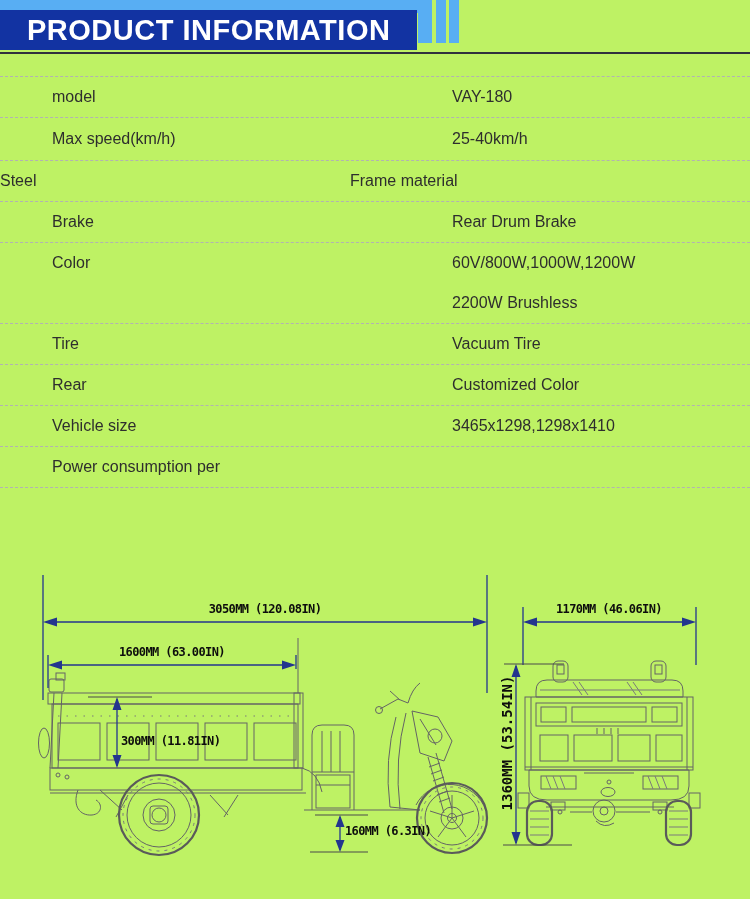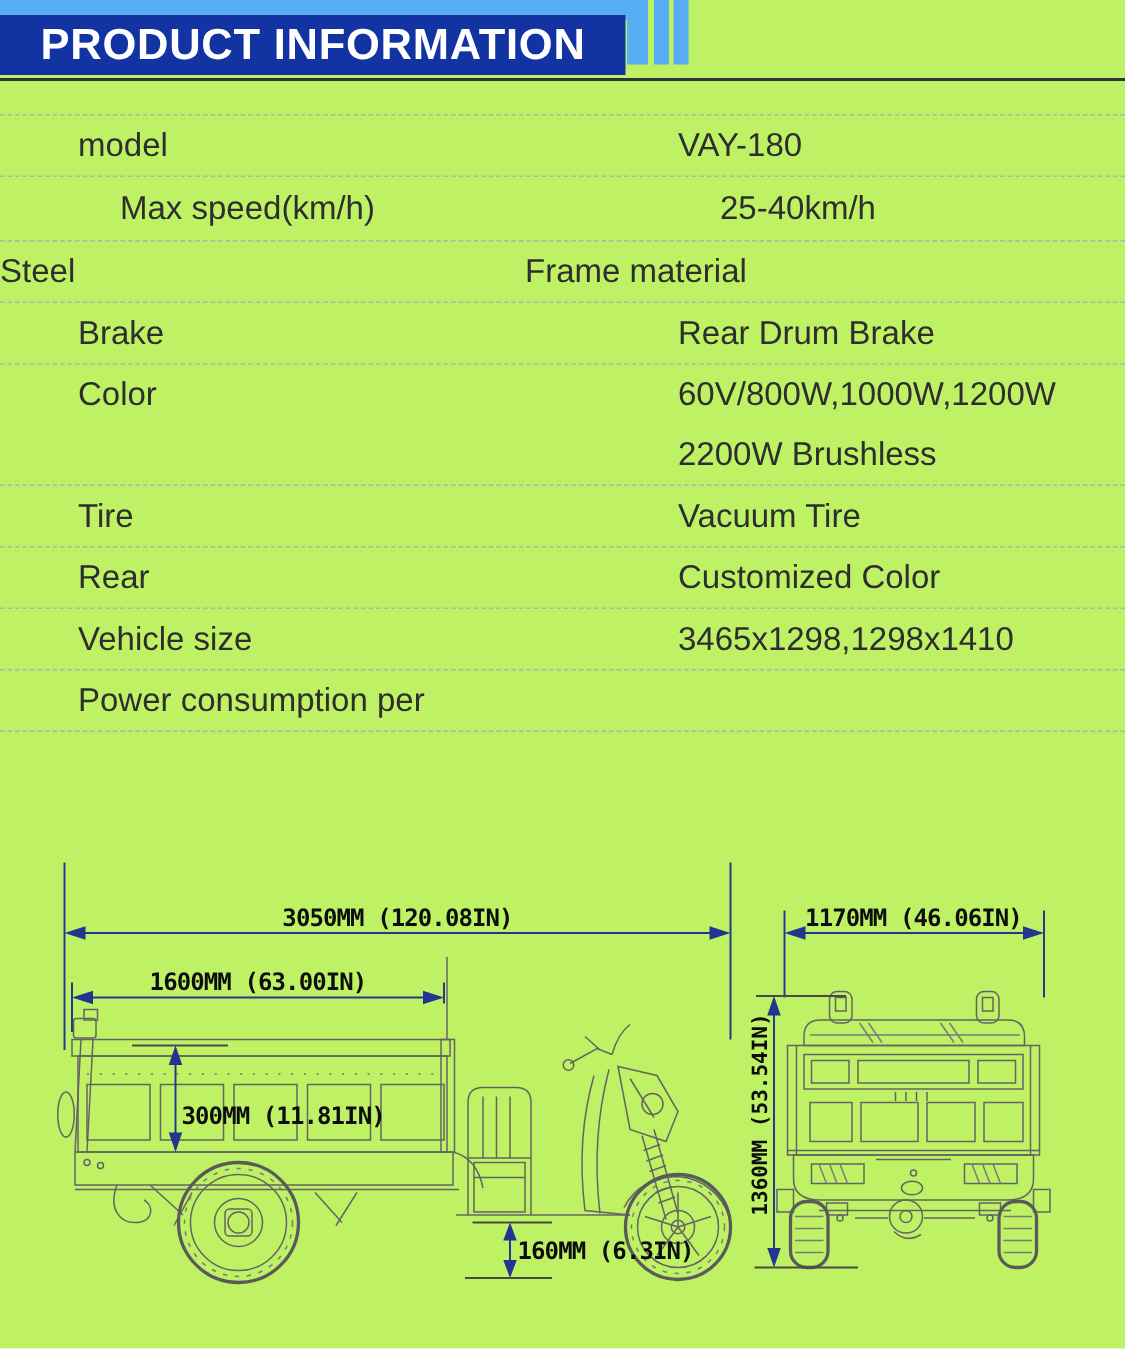--- a/index.html
+++ b/index.html
@@ -16,31 +16,31 @@
   .hdr-box{
     position:absolute;left:0;top:10px;width:417px;height:40px;background:#1233a2;
     display:flex;align-items:center;padding-left:27px;box-sizing:border-box;
   }
   .hdr-box .title{color:#fff;font-size:29px;font-weight:bold;letter-spacing:.5px;white-space:nowrap;}
   .hdr-rule{position:absolute;left:0;top:52px;width:750px;border-top:2px solid #30323d;}
   
   .spec-table{position:absolute;left:0;top:76px;width:750px;}
   .srow{display:flex;border-top:1px dashed #b2b2b2;}
   .srow:last-child{border-bottom:1px dashed #b2b2b2;}
-  .cell{font-size:22px;color:#2e2e2e;}
+  .cell{font-size:16px;color:#2e2e2e;}
   .cell.lab{width:452px;padding-left:52px;box-sizing:border-box;}
   .cell.val{flex:1;}
   .ln{height:40px;line-height:40px;white-space:nowrap;}
-  .srow.h42 .ln{height:42px;line-height:42px;margin-left:28px;}
+  .srow.h42 .ln{height:42px;line-height:42px;}
   
   .diagram{position:absolute;left:0;top:569px;width:750px;height:330px;}
   .diagram svg{position:absolute;left:0;top:0;}
   .dim-label{
     position:absolute;font-family:"DejaVu Sans Mono",monospace;
-    font-size:16px;font-weight:bold;letter-spacing:-0.6px;color:#0d0d0d;white-space:nowrap;
+    font-size:12px;font-weight:bold;letter-spacing:-0.6px;color:#0d0d0d;white-space:nowrap;
   }
   .dim-label.ctr{transform:translateX(-50%);}
   .dim-label.rot{
     width:180px;text-align:center;transform:rotate(-90deg);
     font-size:14px;letter-spacing:0;
   }
   
   .sk{stroke:#646464;fill:none;stroke-width:1;}
   .sk2{stroke:#5a5a5a;fill:none;stroke-width:2.2;}
   .skd{stroke:#7a7a7a;fill:none;stroke-width:1;}

